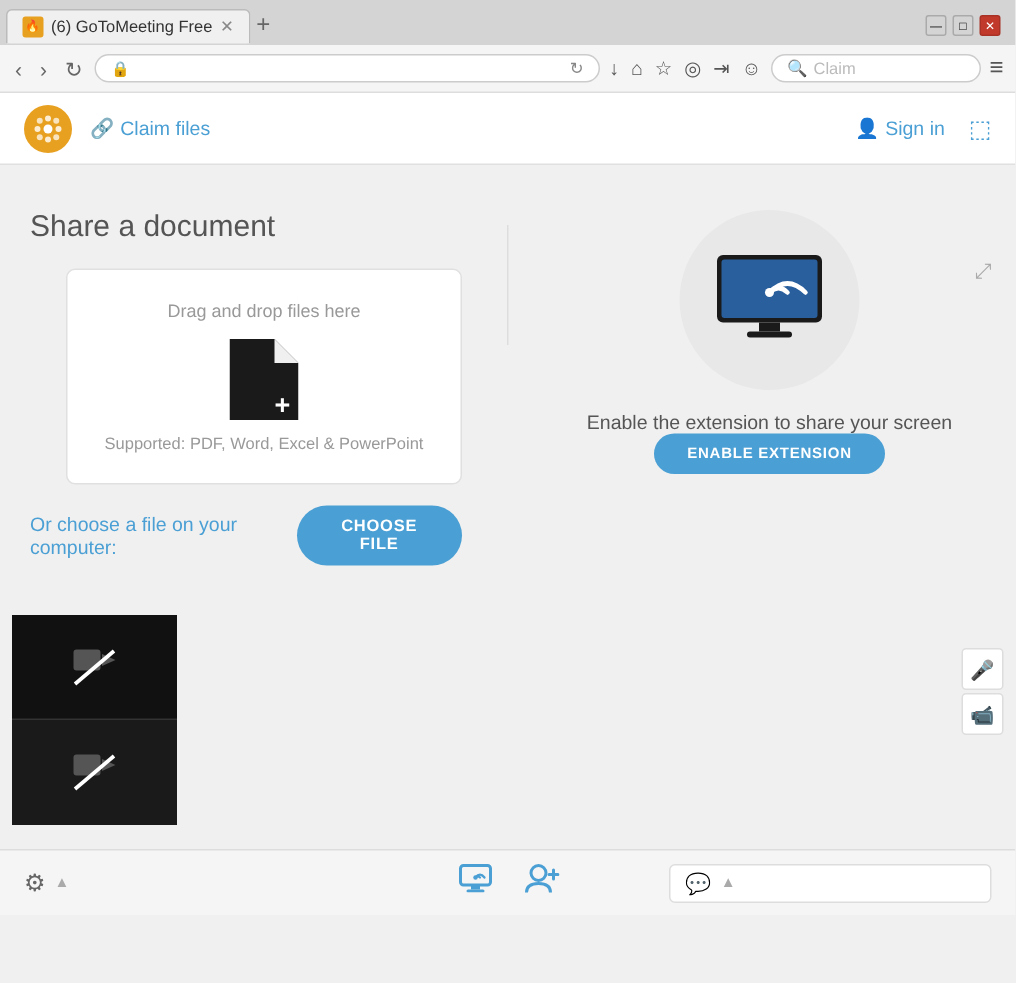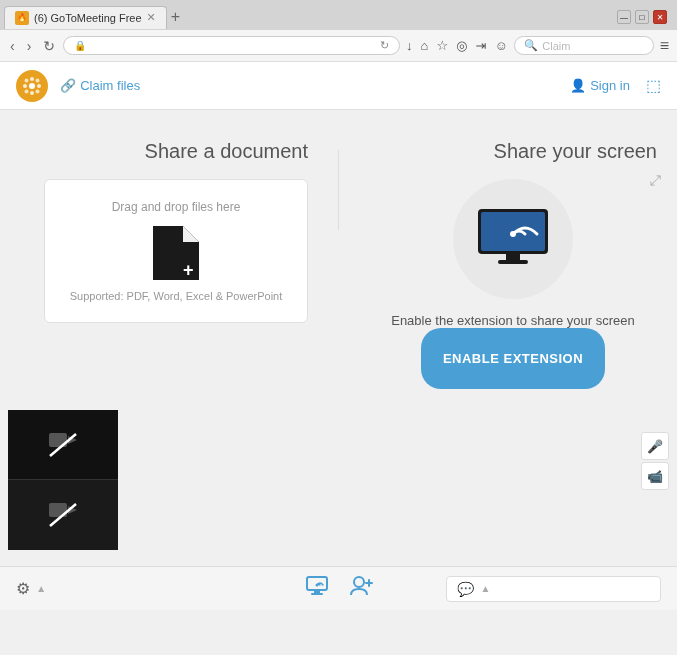--- a/index.html
+++ b/index.html
@@ -33,37 +33,37 @@
     .header-right { margin-left: auto; display: flex; align-items: center; gap: 16px; }
     .sign-in { color: #4a9fd4; font-size: 13px; cursor: pointer; display: flex; align-items: center; gap: 4px; }
     .exit-btn { color: #4a9fd4; font-size: 16px; cursor: pointer; }
 
     
     .main-content { background: #f0f0f0; padding: 20px; display: flex; gap: 30px; justify-content: center; align-items: flex-start; padding-top: 30px; }
 
     .expand-btn { position: absolute; right: 16px; top: 110px; color: #aaa; font-size: 14px; cursor: pointer; }
 
     .share-section { flex: 1; max-width: 300px; }
-    .section-title { font-size: 20px; color: #555; text-align: right; margin-bottom: 16px; font-weight: normal; }
+    .section-title { font-size: 20px; color: #555; text-align: left; margin-bottom: 16px; font-weight: normal; }
 
     .drop-zone { background: white; border: 1px solid #e0e0e0; border-radius: 6px; padding: 20px; text-align: center; margin-bottom: 14px; margin-left: 24px; }
     .drop-text { font-size: 12px; color: #999; margin-bottom: 12px; }
     .file-icon { display: flex; align-items: center; justify-content: center; margin-bottom: 10px; }
     .supported-text { font-size: 11px; color: #999; }
 
     .choose-row { display: flex; align-items: center; gap: 12px; margin-bottom: 16px; }
     .choose-label { font-size: 13px; color: #555; }
     .choose-label span { color: #4a9fd4; }
     .choose-btn { background: #4a9fd4; color: white; border: none; border-radius: 20px; padding: 8px 22px; font-size: 11px; font-weight: bold; cursor: pointer; letter-spacing: 0.5px; }
 
     
     .screen-section { flex: 1; max-width: 300px; text-align: center; }
     .monitor-circle { width: 120px; height: 120px; background: #e8e8e8; border-radius: 50%; display: flex; align-items: center; justify-content: center; margin: 0 auto 14px; }
     .enable-text { font-size: 13px; color: #555; margin-bottom: 0; }
-    .enable-btn { background: #4a9fd4; color: white; border: none; border-radius: 20px; padding: 23px 22px; font-size: 13px; font-weight: bold; cursor: pointer; letter-spacing: 0.5px; }
+    .enable-btn { background: #4a9fd4; color: white; border: none; border-radius: 20px; padding: 8px 22px; font-size: 10px; font-weight: bold; cursor: pointer; letter-spacing: 0.5px; }
 
     
     .video-area { position: absolute; left: 8px; bottom: 60px; display: flex; flex-direction: column; gap: 0; }
     .video-thumb { width: 110px; height: 70px; background: #1a1a1a; display: flex; align-items: center; justify-content: center; }
     .video-thumb-main { width: 110px; height: 70px; background: #111; display: flex; align-items: center; justify-content: center; border-bottom: 1px solid #333; }
 
     
     .side-controls { position: absolute; right: 8px; bottom: 130px; display: flex; flex-direction: column; gap: 2px; }
     .side-btn { width: 28px; height: 28px; background: white; border: 1px solid #ddd; border-radius: 3px; display: flex; align-items: center; justify-content: center; cursor: pointer; font-size: 13px; }
     .mic-btn { color: #4a9fd4; }
@@ -172,26 +172,31 @@
             <svg width="46" height="54" viewBox="0 0 46 54">
               <polygon points="0,0 30,0 46,16 46,54 0,54" fill="#1a1a1a" rx="4"></polygon>
               <polygon points="30,0 46,16 30,16" fill="#f0f0f0"></polygon>
               <text x="30" y="50" font-size="18" fill="white" font-weight="bold">+</text>
             </svg>
           </div>
         </div>
         <div class="supported-text">Supported: PDF, Word, Excel &amp; PowerPoint</div>
       </div>
 
+      <div class="choose-row">
+        <span class="choose-label">
+          <span>Or choose a </span><span style="color:#4a9fd4;">file</span><span> on your computer:</span>
+        </span>
+        <button class="choose-btn">CHOOSE FILE</button>
+      </div>
     </div>
 
     <div class="section-divider"></div>
 
     <div class="screen-section">
-      <h2 class="section-title">Share your screen</h2>
 
       <div class="monitor-circle">
         <svg width="80" height="70" viewBox="0 0 80 70">
 
           <rect x="5" y="5" width="70" height="45" rx="4" fill="#1a1a1a"></rect>
           <rect x="8" y="8" width="64" height="39" rx="2" fill="#1a1a1a"></rect>
 
           <rect x="8" y="8" width="64" height="39" rx="2" fill="#2a5f9e"></rect>
 
           <path d="M40 30 Q52 18 64 30" stroke="white" stroke-width="3" fill="none" stroke-linecap="round"></path>

